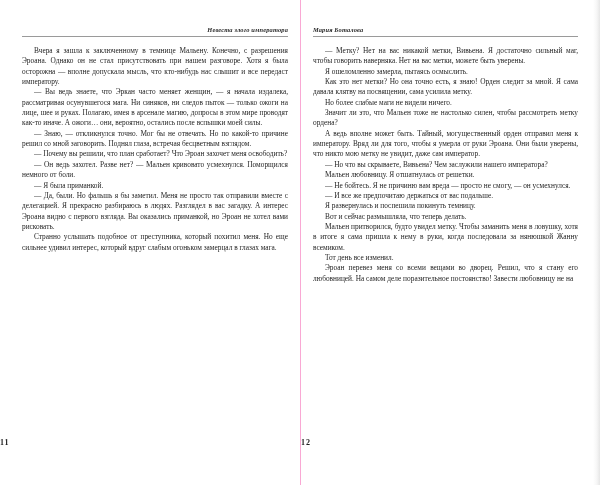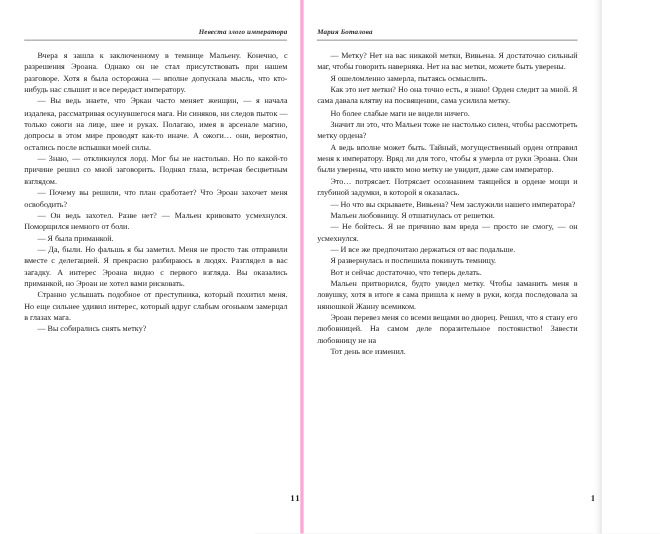--- a/index.html
+++ b/index.html
@@ -11,24 +11,24 @@
   body {
     width: 600px;
     height: 485px;
     overflow: hidden;
     font-family: "Liberation Serif", "DejaVu Serif", serif;
     -webkit-font-smoothing: antialiased;
   }
 
   .spread {
     position: relative;
-    width: 547px;
+    width: 600px;
     height: 485px;
     display: flex;
-    background: #e5e5e5;
+    background: #0f766e;
   }
 
   
   .spread::before,
   .spread::after {
     content: "";
     position: absolute;
     top: 0;
     bottom: 0;
     width: 7px;
@@ -48,21 +48,21 @@
     width: 300px;
     height: 485px;
     box-sizing: border-box;
     background: #ffffff;
   }
   .page-left {
     padding: 26px 12px 0 22px;
   }
   .page-right {
     padding: 26px 22px 0 12px;
-    border-left: 3px solid #f9a8d4;
+    border-left: 1px solid #f9a8d4;
   }
 
   .running-head {
     font-style: italic;
     font-weight: bold;
     font-size: 6.4px;
     letter-spacing: 0.15px;
     color: #2b2b2b;
     line-height: 1.1;
     white-space: nowrap;
@@ -85,73 +85,71 @@
     text-justify: inter-word;
     hyphens: manual;
   }
   .body-text p {
     margin: 0;
     text-indent: 12px;
   }
 
   .folio {
     position: absolute;
-    bottom: 28px;
+    bottom: 38px;
     left: 0;
     right: 0;
-    text-align: right;
+    text-align: left;
     font-size: 8px;
     font-weight: bold;
     color: #1d1d1d;
     letter-spacing: 1px;
   }
 </style>
 </head>
 <body>
 
 <div class="spread">
 
   <div class="page page-left">
     <div class="running-head head-left">Невеста злого императора</div>
     <div class="head-rule"></div>
 
     <div class="body-text">
       <p>Вчера я зашла к заключенному в темнице Мальену. Конечно, с разрешения Эроана. Однако он не стал присутствовать при нашем разговоре. Хотя я была осторожна — вполне допускала мысль, что кто-нибудь нас слышит и все передаст императору.</p>
       <p>— Вы ведь знаете, что Эркан часто меняет женщин, — я начала издалека, рассматривая осунувшегося мага. Ни синяков, ни следов пыток — только ожоги на лице, шее и руках. Полагаю, имея в арсенале магию, допросы в этом мире проводят как-то иначе. А ожоги… они, вероятно, остались после вспышки моей силы.</p>
-      <p>— Знаю, — откликнулся лорд. Мог бы не настолько. Но по какой-то причине решил со мной заговорить. Поднял глаза, встречая бесцветным взглядом.</p>
+      <p>— Знаю, — откликнулся точно. Мог бы не отвечать. Но по какой-то причине решил со мной заговорить. Поднял глаза, встречая бесцветным взглядом.</p>
       <p>— Почему вы решили, что план сработает? Что Эроан захочет меня освободить?</p>
       <p>— Он ведь захотел. Разве нет? — Мальен кривовато усмехнулся. Поморщился немного от боли.</p>
       <p>— Я была приманкой.</p>
       <p>— Да, были. Но фальшь я бы заметил. Меня не просто так отправили вместе с делегацией. Я прекрасно разбираюсь в людях. Разглядел в вас загадку. А интерес Эроана видно с первого взгляда. Вы оказались приманкой, но Эроан не хотел вами рисковать.</p>
       <p>Странно услышать подобное от преступника, который похитил меня. Но еще сильнее удивил интерес, который вдруг слабым огоньком замерцал в глазах мага.</p>
-      <p>— Вы собирались снять метку?</p>
     </div>
 
     <div class="folio">11</div>
   </div>
 
   <div class="page page-right">
     <div class="running-head head-right">Мария Боталова</div>
     <div class="head-rule"></div>
 
     <div class="body-text">
       <p>— Метку? Нет на вас никакой метки, Вивьена. Я достаточно сильный маг, чтобы говорить наверняка. Нет на вас метки, можете быть уверены.</p>
       <p>Я ошеломленно замерла, пытаясь осмыслить.</p>
       <p>Как это нет метки? Но она точно есть, я знаю! Орден следит за мной. Я сама давала клятву на посвящении, сама усилила метку.</p>
       <p>Но более слабые маги не видели ничего.</p>
       <p>Значит ли это, что Мальен тоже не настолько силен, чтобы рассмотреть метку ордена?</p>
       <p>А ведь вполне может быть. Тайный, могущественный орден отправил меня к императору. Вряд ли для того, чтобы я умерла от руки Эроана. Они были уверены, что никто мою метку не увидит, даже сам император.</p>
-      <p>Это… потрясает. Потрясает осознанием таящейся в ордене мощи и глубиной задумки, в которой я оказалась.</p>
       <p>— Но что вы скрываете, Вивьена? Чем заслужили нашего императора?</p>
       <p>Мальен любовницу. Я отшатнулась от решетки.</p>
       <p>— Не бойтесь. Я не причиню вам вреда — просто не смогу, — он усмехнулся.</p>
       <p>— И все же предпочитаю держаться от вас подальше.</p>
       <p>Я развернулась и поспешила покинуть темницу.</p>
-      <p>Вот и сейчас достаточно, что теперь делать.</p>
+      <p>Вот и сейчас размышляла, что теперь делать.</p>
       <p>Мальен притворился, будто увидел метку. Чтобы заманить меня в ловушку, хотя в итоге я сама пришла к нему в руки, когда последовала за нянюшкой Жанну всемиком.</p>
+      <p>Тот день все изменил.</p>
       <p>Эроан перевез меня со всеми вещами во дворец. Решил, что я стану его любовницей. На самом деле поразительное постоянство! Завести любовницу не на</p>
-      <p>Тот день все изменил.</p>
     </div>
 
     <div class="folio">12</div>
   </div>
 
 </div>
 
 </body></html>

